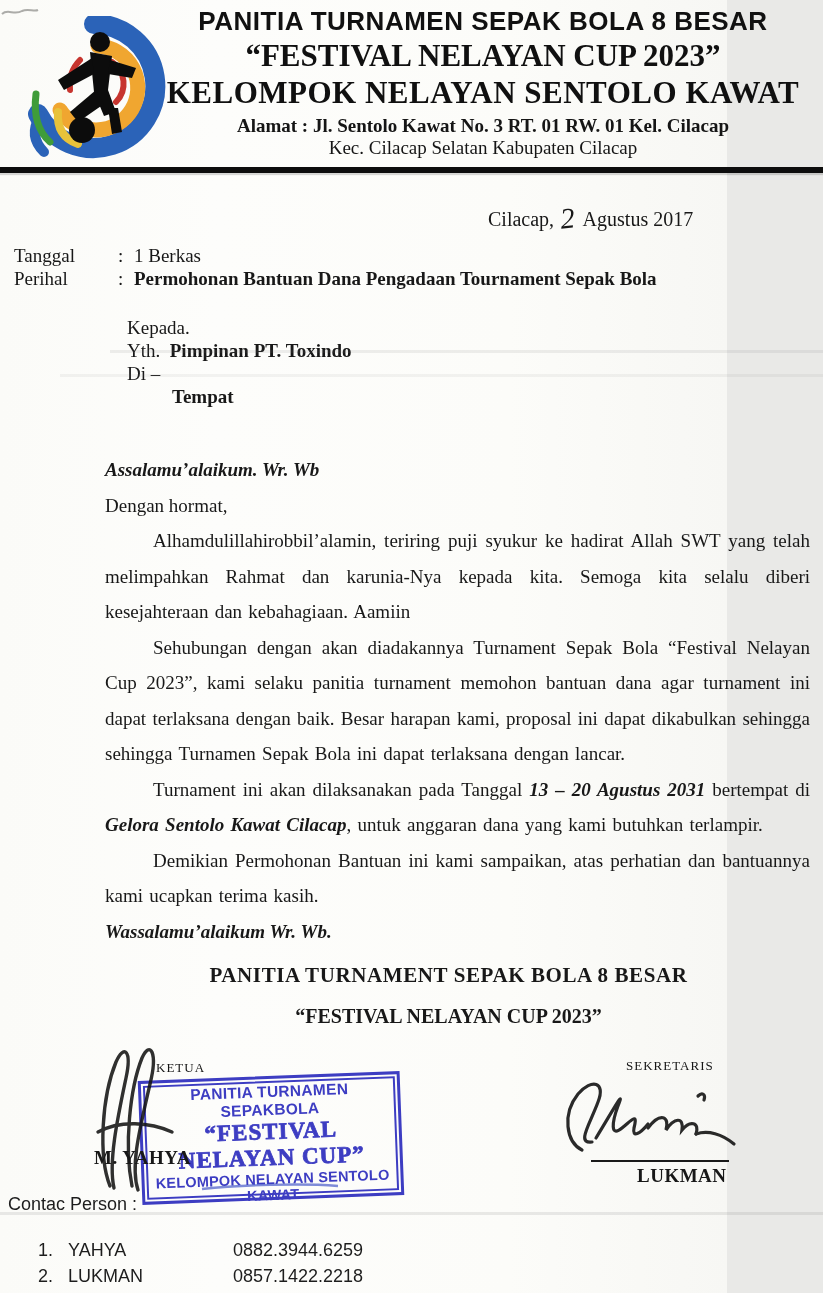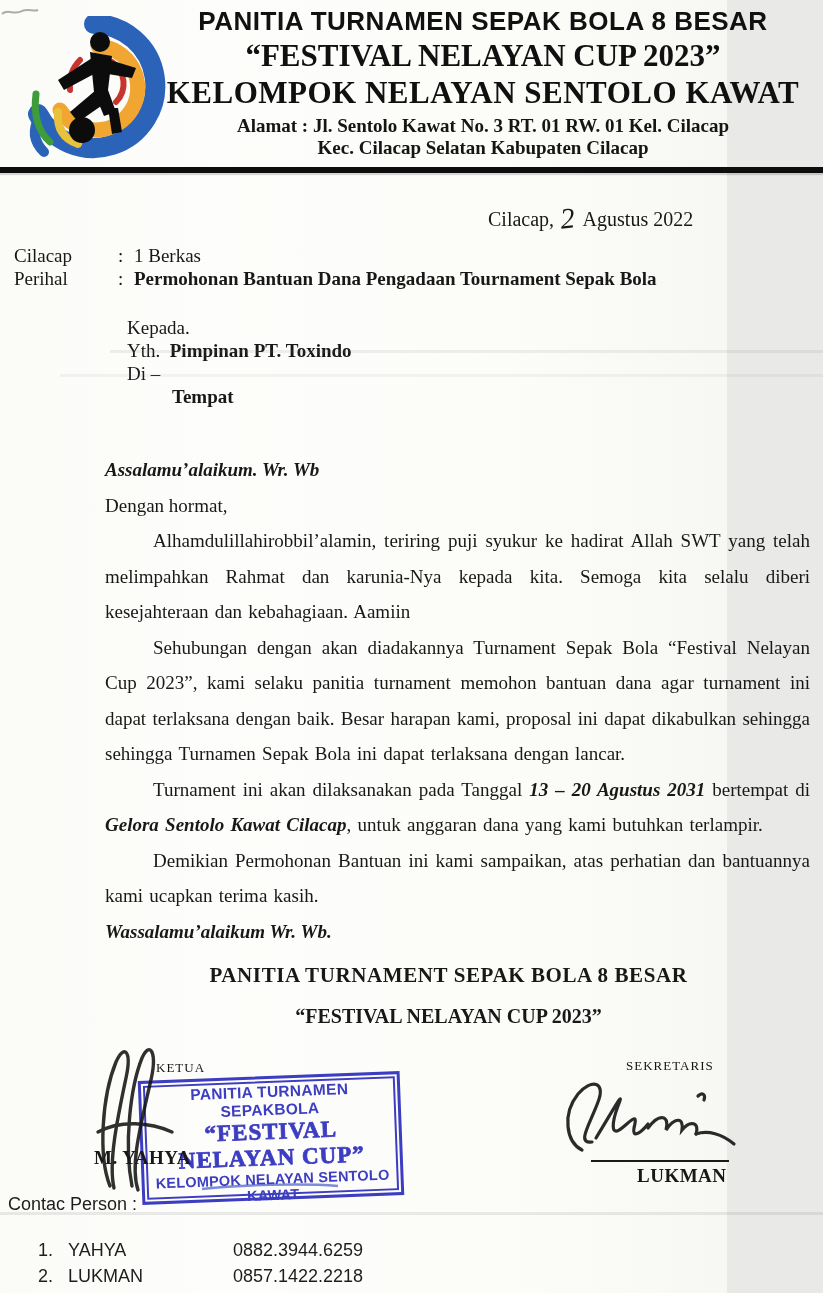--- a/index.html
+++ b/index.html
@@ -14,21 +14,21 @@
     color:#181818;
   }
   
   .letterhead{position:absolute;top:0;left:0;width:823px;height:167px;}
   .logo{position:absolute;top:16px;left:20px;width:148px;height:148px;}
   .head-text{position:absolute;top:6px;left:150px;width:666px;text-align:center;}
   .h1{font-family:"Liberation Sans",sans-serif;font-weight:bold;font-size:26px;letter-spacing:.5px;color:#111;}
   .h2{font-size:31px;font-weight:bold;margin-top:1px;color:#101010;}
   .h3{font-size:31px;font-weight:bold;margin-top:1px;color:#101010;letter-spacing:.5px;}
   .addr{font-size:19px;font-weight:bold;line-height:23px;margin-top:3px;color:#151515;}
-  .addr2{font-size:19px;font-weight:bold;line-height:22px;color:#151515;}
+  .addr2{font-size:19px;font-weight:normal;line-height:22px;color:#151515;}
   .rule{position:absolute;top:167px;left:0;width:823px;height:6px;background:#0d0d0d;box-shadow:0 2px 1px rgba(0,0,0,.15);}
   
   .dateline{position:absolute;top:200px;left:488px;font-size:20px;white-space:nowrap;}
   .hand-day{display:inline-block;font-size:29px;font-style:italic;transform:rotate(-6deg) translateY(2px);margin:0 8px 0 6px;font-weight:500;}
   .meta{position:absolute;top:244px;left:14px;font-size:19px;line-height:23px;}
   .meta-row{display:flex;}
   .meta-label{width:104px;}
   .meta-colon{width:16px;}
   .bold{font-weight:bold;}
   
@@ -114,26 +114,26 @@
       <div class="h1">PANITIA TURNAMEN SEPAK BOLA 8 BESAR</div>
       <div class="h2">“FESTIVAL NELAYAN CUP 2023”</div>
       <div class="h3">KELOMPOK NELAYAN SENTOLO KAWAT</div>
       <div class="addr">Alamat : Jl. Sentolo Kawat No. 3 RT. 01 RW. 01 Kel. Cilacap</div>
       <div class="addr2">Kec. Cilacap Selatan Kabupaten Cilacap</div>
     </div>
   </header>
   <div class="rule"></div>
 
   <div class="dateline">
-    <span>Cilacap,</span><span class="hand-day">2</span><span>Agustus  2022</span>
+    <span>Cilacap,</span><span class="hand-day">2</span><span>Agustus  2017</span>
   </div>
 
   <div class="meta">
     <div class="meta-row">
-      <span class="meta-label">Cilacap</span>
+      <span class="meta-label">Tanggal</span>
       <span class="meta-colon">:</span>
       <span>1 Berkas</span>
     </div>
     <div class="meta-row">
       <span class="meta-label">Perihal</span>
       <span class="meta-colon">:</span>
       <span class="bold">Permohonan Bantuan Dana Pengadaan Tournament Sepak Bola</span>
     </div>
   </div>
 

